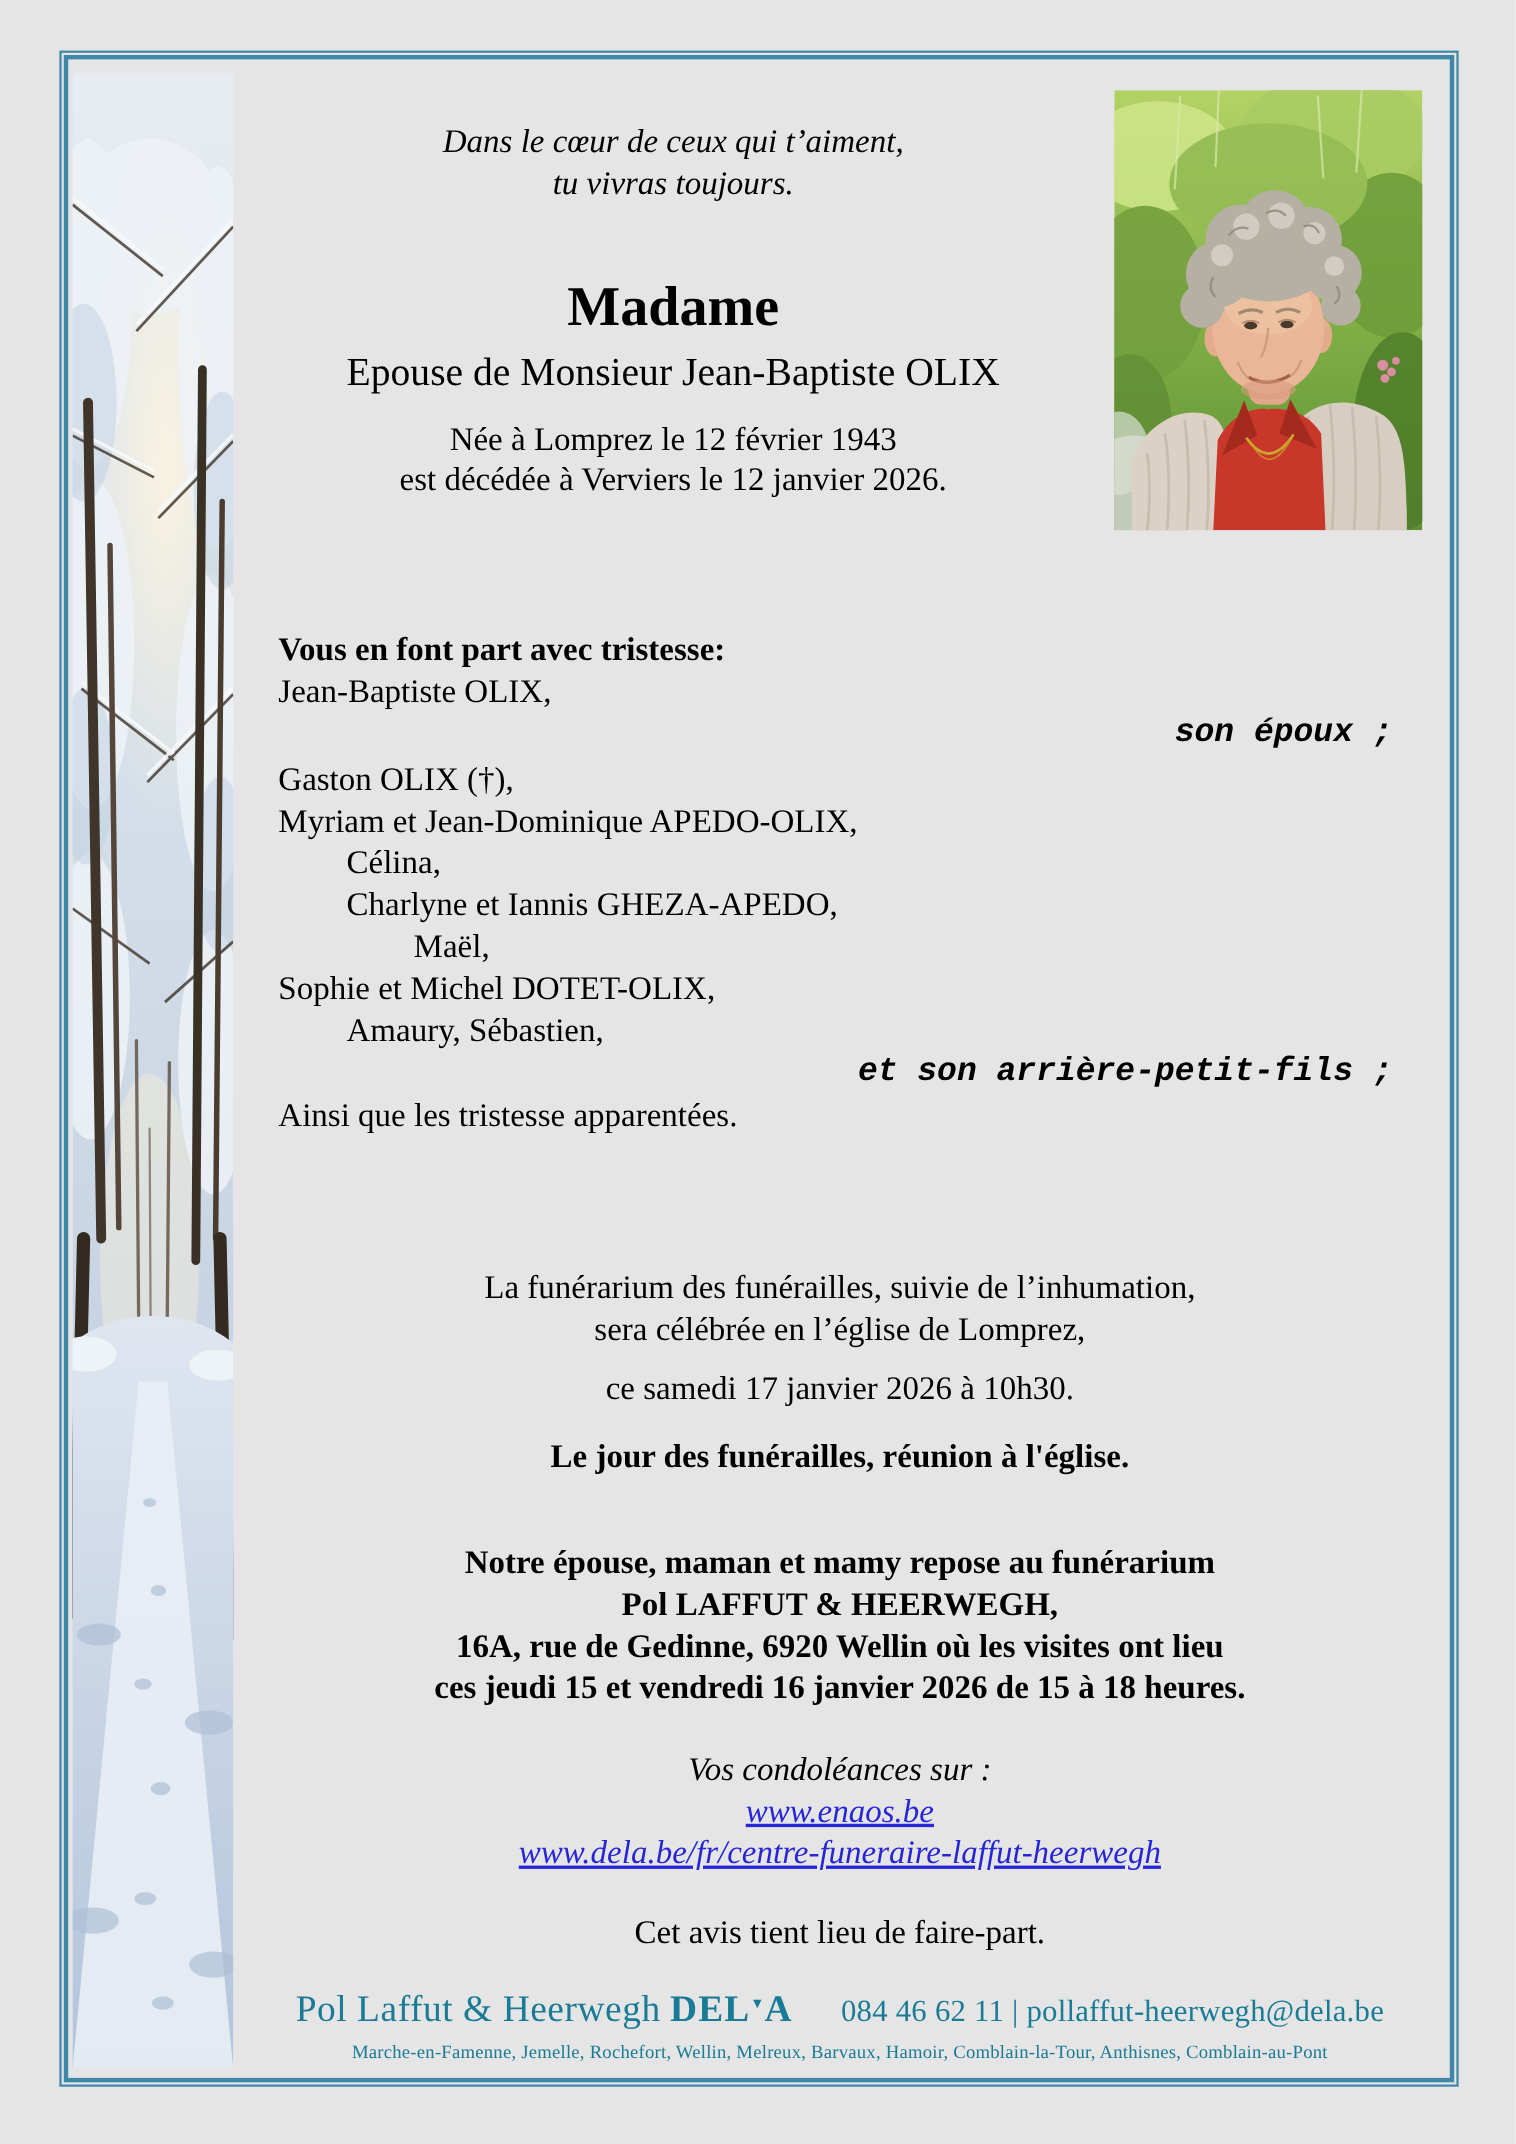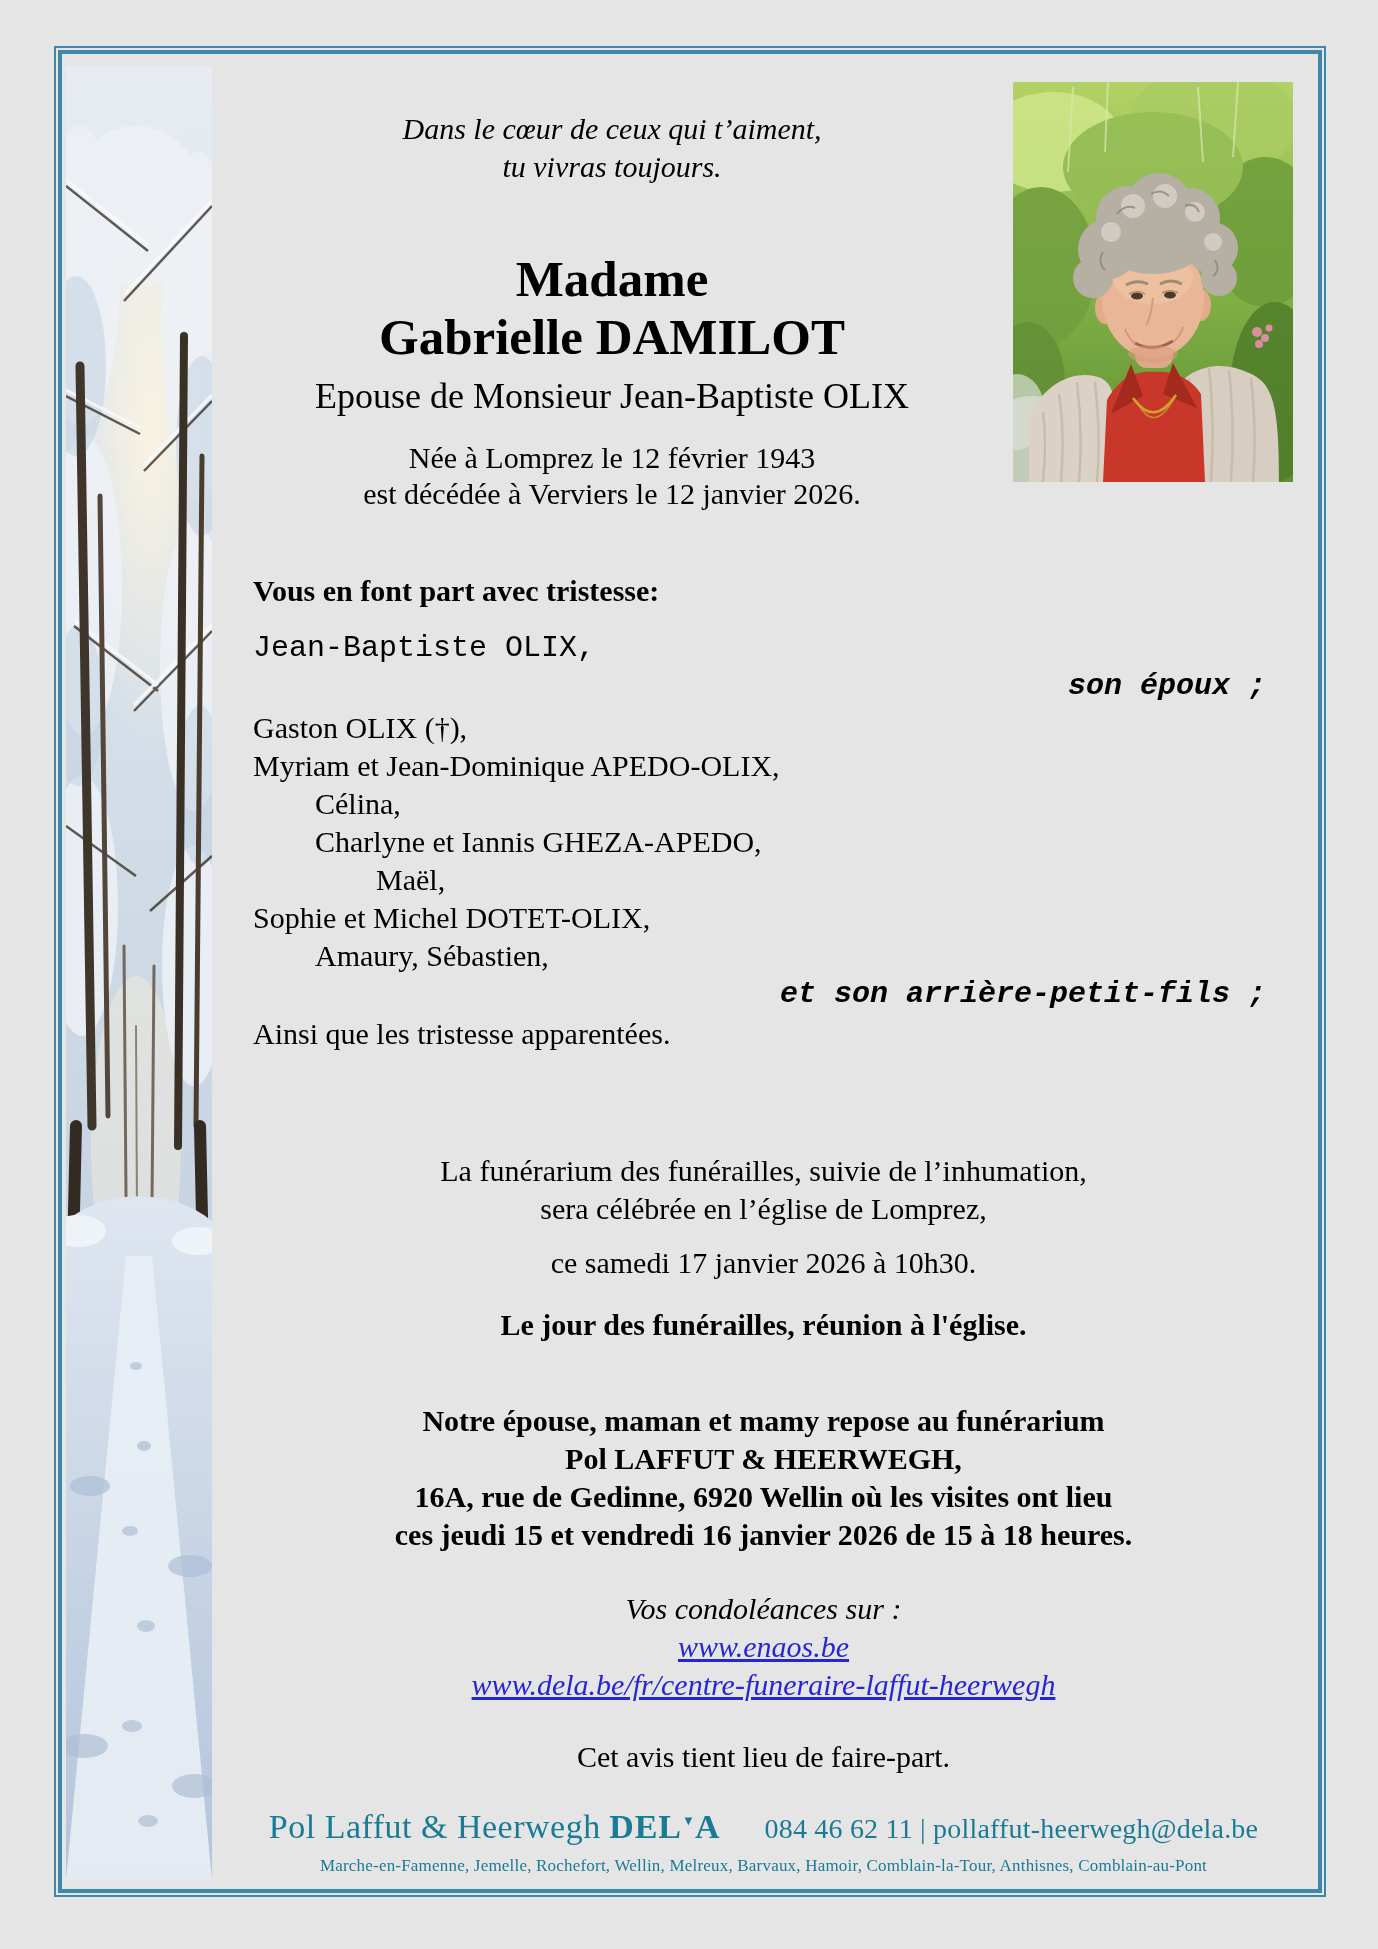--- a/index.html
+++ b/index.html
@@ -24,21 +24,21 @@
   .top-block{position:absolute;left:212px;top:110px;width:800px;text-align:center;}
   .quote{font-style:italic;font-size:30px;line-height:38px;}
   .title{font-weight:bold;font-size:51px;line-height:58px;margin-top:64px;}
   .name{font-weight:bold;font-size:51px;line-height:58px;}
   .spouse{font-size:36px;line-height:40px;margin-top:10px;}
   .born{font-size:30px;line-height:36px;margin-top:24px;}
   .died{font-size:30px;line-height:36px;}
 
   .family-block{position:absolute;left:253px;top:572px;width:1013px;font-size:30px;line-height:38px;}
   .intro{font-weight:bold;}
-  .husband{margin-top:19px;font-family:Liberation Mono, monospace;}
+  .husband{}
   .role{font-weight:bold;font-style:italic;text-align:right;font-family:Liberation Mono, monospace;}
   .fam-first{margin-top:4px;}
   .ind1{padding-left:62px;}
   .ind2{padding-left:123px;}
   .roles{margin-top:10px;}
   .families{margin-top:2px;}
 
   .center-block{position:absolute;left:212px;width:1103px;text-align:center;font-size:30px;line-height:38px;}
   .bold{font-weight:normal;margin-top:16px;}
   #ceremony{top:1152px;}
@@ -250,21 +250,20 @@
       <path d="M120,316 Q141,346 163,313" stroke="#cfa42e" stroke-width="2.5" fill="none"></path>
       <path d="M124,320 Q141,352 160,318" stroke="#cfa42e" stroke-width="1.6" fill="none" opacity="0.7"></path>
       <ellipse cx="140" cy="272" rx="25" ry="9" fill="#d79a7c" opacity="0.55"></ellipse>
     </svg>
   </figure>
 
   <section class="top-block">
     <div class="quote">Dans le cœur de ceux qui t’aiment,</div>
     <div class="quote">tu vivras toujours.</div>
     <div class="title">Madame</div>
-    <div class="name">Gabrielle DAMILOT</div>
     <div class="spouse">Epouse de Monsieur Jean-Baptiste OLIX</div>
     <div class="born">Née à Lomprez le 12 février 1943</div>
     <div class="died">est décédée à Verviers le 12 janvier 2026.</div>
   </section>
 
   <section class="family-block">
     <div class="intro">Vous en font part avec tristesse:</div>
     <div class="husband">Jean-Baptiste OLIX,</div>
     <div class="role">son époux ;</div>
     <div class="fam-first">Gaston OLIX (†),</div>

